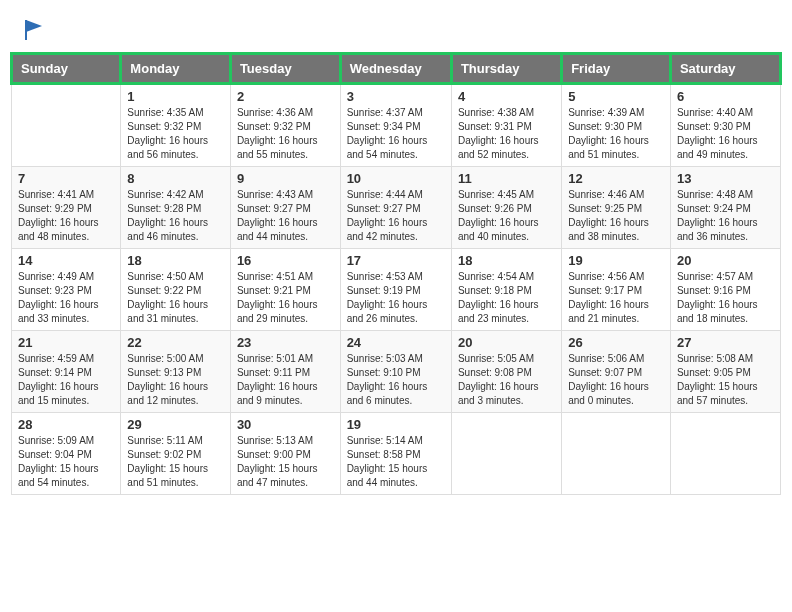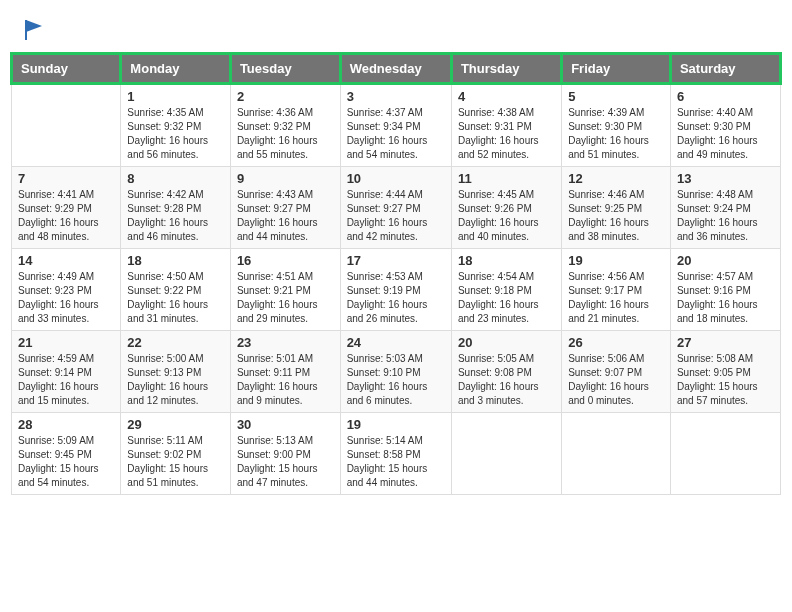--- a/index.html
+++ b/index.html
@@ -295,21 +295,21 @@
           <span class="day-number">27</span>
           <div class="day-info">Sunrise: 5:08 AM
 Sunset: 9:05 PM
 Daylight: 15 hours and 57 minutes.</div>
         </td>
       </tr>
       <tr>
         <td>
           <span class="day-number">28</span>
           <div class="day-info">Sunrise: 5:09 AM
-Sunset: 9:45 PM
+Sunset: 9:04 PM
 Daylight: 15 hours and 54 minutes.</div>
         </td>
         <td>
           <span class="day-number">29</span>
           <div class="day-info">Sunrise: 5:11 AM
 Sunset: 9:02 PM
 Daylight: 15 hours and 51 minutes.</div>
         </td>
         <td>
           <span class="day-number">30</span>

